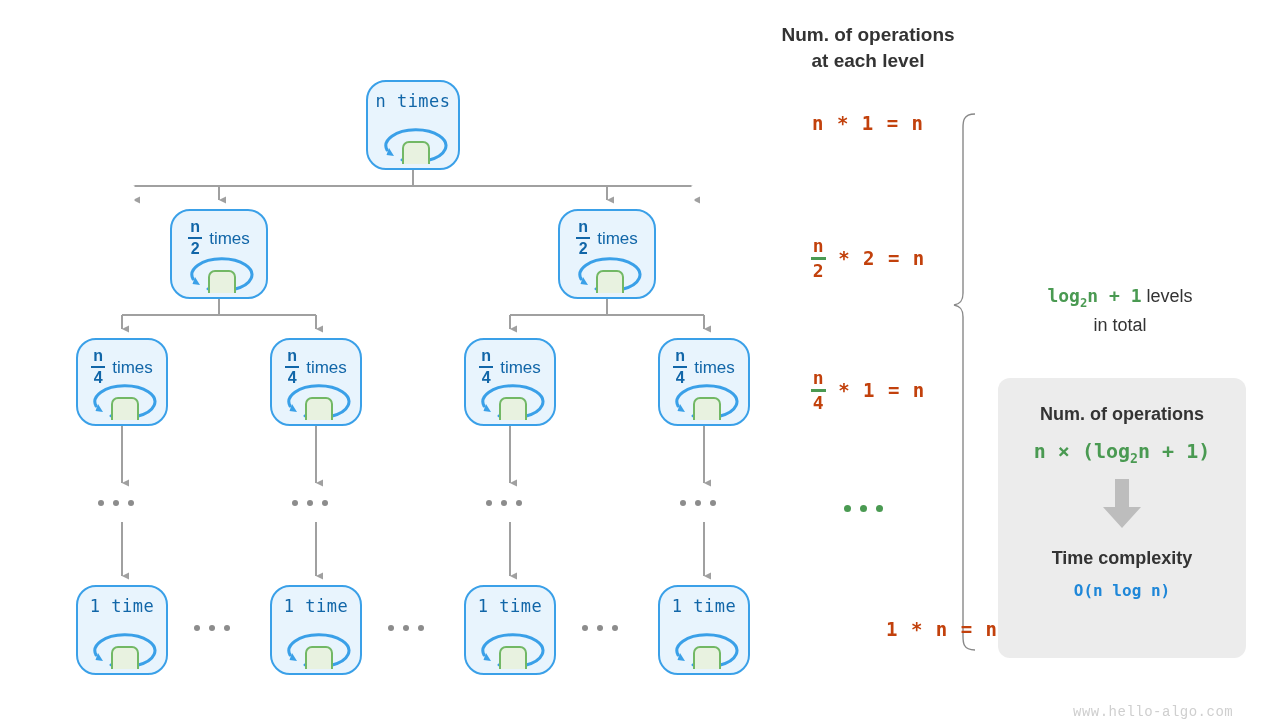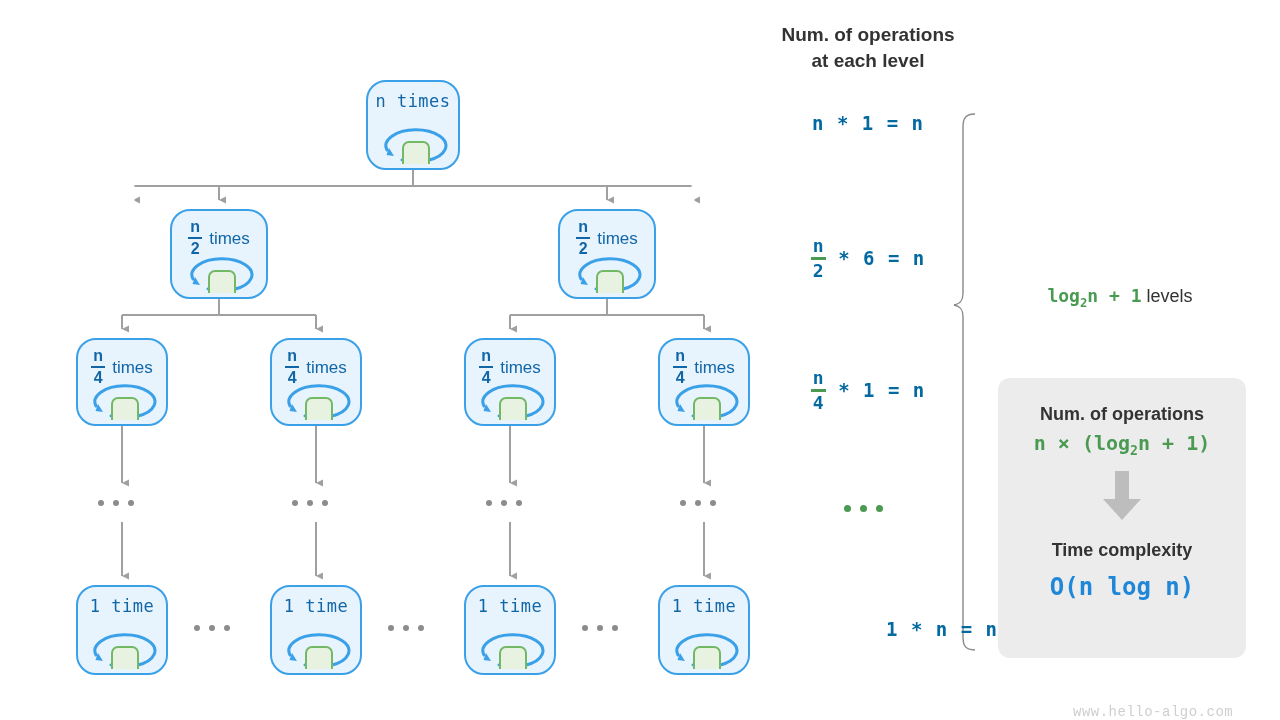--- a/index.html
+++ b/index.html
@@ -51,21 +51,21 @@
   .dots.green i{background:#4a9a52;width:7px;height:7px;}
 
   
   .col-title{
     position:absolute;width:300px;text-align:center;
     font-size:19px;font-weight:bold;color:#333333;line-height:1.35;
     white-space:pre-line;
   }
   .formula{
     position:absolute;width:260px;text-align:center;
-    color:#0369a1;font-weight:bold;
+    color:#c2410c;font-weight:bold;
     font-family:"DejaVu Sans Mono","Liberation Mono",monospace;
     font-size:19px;letter-spacing:1px;white-space:nowrap;
   }
   .formula .fr{
     display:inline-flex;flex-direction:column;align-items:center;
     vertical-align:middle;line-height:1;font-size:18px;letter-spacing:0;
     position:relative;top:-1px;
   }
   .formula .fr .bar{width:15px;height:3px;background:#4a9a52;margin:2px 0;}
 
@@ -84,21 +84,21 @@
     position:absolute;background:#ececec;border-radius:12px;
     display:flex;flex-direction:column;align-items:center;
   }
   .card .h{font-size:18px;font-weight:bold;color:#333333;white-space:nowrap;}
   .card .g{
     font-family:"DejaVu Sans Mono","Liberation Mono",monospace;
     font-size:20px;font-weight:bold;color:#4a9a52;white-space:nowrap;
   }
   .card .b{
     font-family:"DejaVu Sans Mono","Liberation Mono",monospace;
-    font-size:24px;font-weight:bold;color:#1f87d8;white-space:nowrap;
+    font-size:16px;font-weight:bold;color:#1f87d8;white-space:nowrap;
   }
   .card sub{font-size:.66em;}
   .card .arrow{margin:13px 0 15px 0;}
 
   .watermark{
     position:absolute;color:#cfcfcf;font-size:14px;
     font-family:"DejaVu Sans Mono","Liberation Mono",monospace;
     letter-spacing:.5px;white-space:nowrap;
   }
 </style>
@@ -340,39 +340,40 @@
 
   <div class="col-title" style="left:718px;top:22px;">Num. of operations
 at each level</div>
 
   <div id="opRows">
       <div class="formula" style="left: 738px; top: 112px;">n * 1 = n</div>
       <div class="formula" style="left: 738px; top: 238px;"><span class="fr">
           <span>n</span>
           <span class="bar"></span>
           <span>2</span>
-        </span>&nbsp;<span>* 6 = n</span></div>
+        </span>&nbsp;<span>* 2 = n</span></div>
       <div class="formula" style="left: 738px; top: 370px;"><span class="fr">
           <span>n</span>
           <span class="bar"></span>
           <span>4</span>
         </span>&nbsp;<span>* 1 = n</span></div>
       <div class="formula" style="left: 738px; top: 618px; text-align: right;">1 * n = n</div>
     </div>
 
   <div class="levels" style="left:970px;top:283px;">
     <div>
       <span class="mono"><span>log</span><sub>2</sub><span>n + 1</span></span>
       <span>levels</span>
     </div>
+    <div>in total</div>
   </div>
 
   <div class="card" style="left:998px;top:378px;width:248px;height:254px;padding-top:26px;">
     <div class="h">Num. of operations</div>
-    <div class="g" style="margin-top:6px;"><span>n × (log</span><sub>2</sub><span>n + 1)</span></div>
+    <div class="g" style="margin-top:14px;"><span>n × (log</span><sub>2</sub><span>n + 1)</span></div>
     <div class="arrow">
       <svg width="42" height="50" viewBox="0 0 42 50" aria-hidden="true">
         <path d="M14,0 H28 V28 H40 L21,49 L2,28 H14 Z" fill="#bdbdbd"></path>
       </svg>
     </div>
     <div class="h">Time complexity</div>
     <div class="b" style="margin-top:12px;">O(n log n)</div>
   </div>
 
   <div class="watermark" style="left:1073px;top:704px;font-family:Liberation Mono, monospace;">www.hello-algo.com</div>

